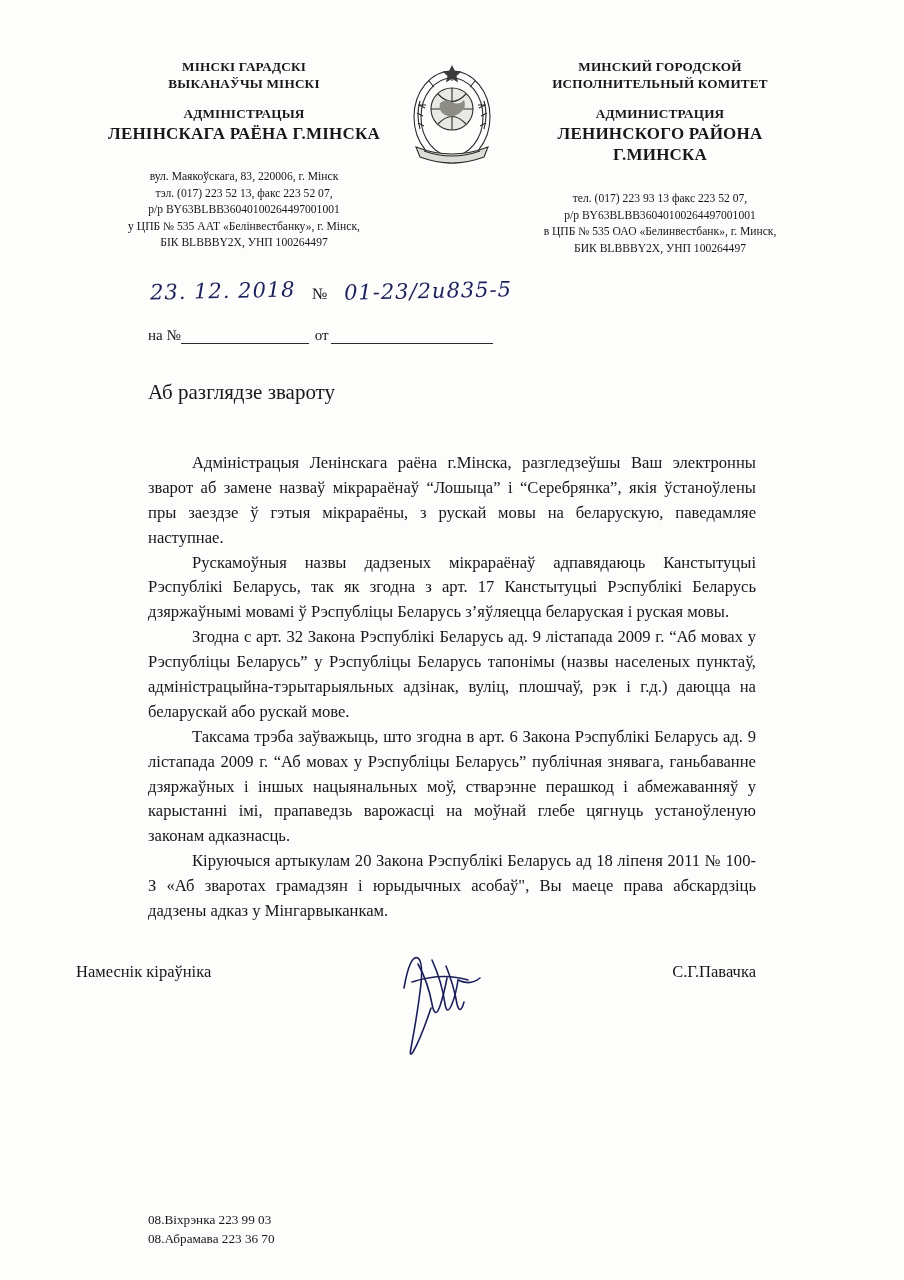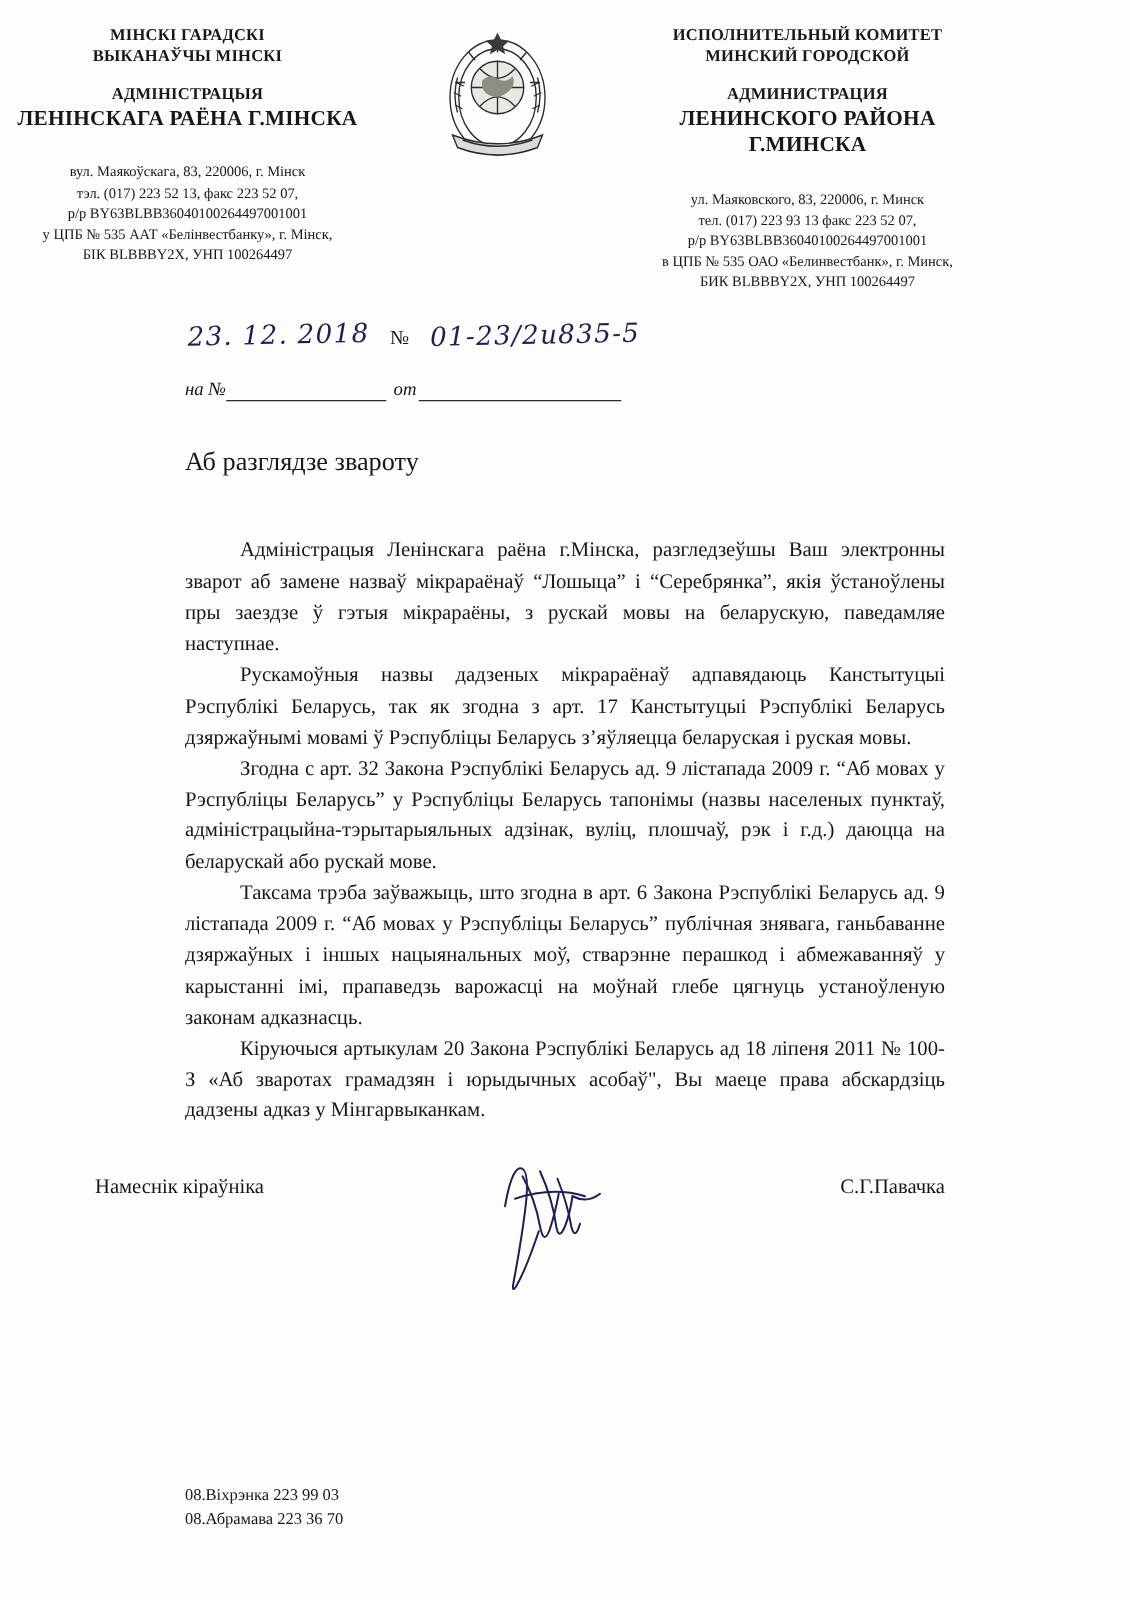--- a/index.html
+++ b/index.html
@@ -19,23 +19,23 @@
     position: relative;
     width: 904px;
     height: 1280px;
     background: #fdfdfc;
   }
 
   
   .letterhead {
     display: flex;
     flex-direction: row;
+    justify-content: center;
     align-items: flex-start;
-    padding-top: 20px;
-    gap: 40px;
+    padding-top: 59px;
   }
   .lh-col {
     width: 300px;
     text-align: center;
     line-height: 1.28;
   }
   .lh-col.left { padding-right: 6px; }
   .lh-col.right { padding-left: 6px; }
   .lh-title {
     font-size: 13.2px;
@@ -88,21 +88,21 @@
     font-size: 16px;
     color: #17171a;
   }
 
   .refline {
     margin: 14px 0 0 148px;
     font-size: 15px;
     display: flex;
     align-items: flex-end;
   }
-  .refline .lbl { white-space: nowrap; font-style: italic; }
+  .refline .lbl { white-space: nowrap; }
   .refline .rule {
     display: inline-block;
     border-bottom: 1px solid #2a2a2a;
     height: 12px;
   }
   .rule-a { width: 128px; margin-right: 6px; }
   .rule-b { width: 162px; margin-left: 2px; }
 
   
   .subject {
@@ -136,21 +136,21 @@
     top: -26px;
     width: 150px;
     height: 120px;
     pointer-events: none;
   }
 
   
   .footer {
     position: absolute;
     left: 148px;
-    bottom: 56px;
+    bottom: 32px;
     font-size: 13.2px;
     line-height: 1.45;
   }
 </style>
 </head>
 <body>
 
 <div class="page">
 
   <div class="letterhead">
@@ -197,30 +197,29 @@
           <path d="M20 90 q28 10 56 0"></path>
 
           <path d="M16 40 q-4 14 0 28 M80 40 q4 14 0 28"></path>
           <path d="M13 52 l6 3 M83 52 l-6 3 M14 62 l6 3 M82 62 l-6 3 M15 44 l6 3 M81 44 l-6 3"></path>
         </g>
       </svg>
     </div>
 
     <div class="lh-col right">
       <div class="lh-title">
+        <div>МИНСКИЙ ГОРОДСКОЙ</div>
         <div>ИСПОЛНИТЕЛЬНЫЙ КОМИТЕТ</div>
-        <div>МИНСКИЙ ГОРОДСКОЙ</div>
       </div>
       <div class="lh-gap"></div>
       <div class="lh-title">
         <div>АДМИНИСТРАЦИЯ</div>
         <div class="big">ЛЕНИНСКОГО РАЙОНА Г.МИНСКА</div>
       </div>
       <div class="lh-addr">
-        <div>ул. Маяковского, 83, 220006, г. Минск</div>
         <div>тел. (017) 223 93 13 факс 223 52 07,</div>
         <div>р/р BY63BLBB36040100264497001001</div>
         <div>в ЦПБ № 535 ОАО «Белинвестбанк», г. Минск,</div>
         <div>БИК BLBBBY2X, УНП 100264497</div>
       </div>
     </div>
 
   </div>
 
   <div class="docnum">

